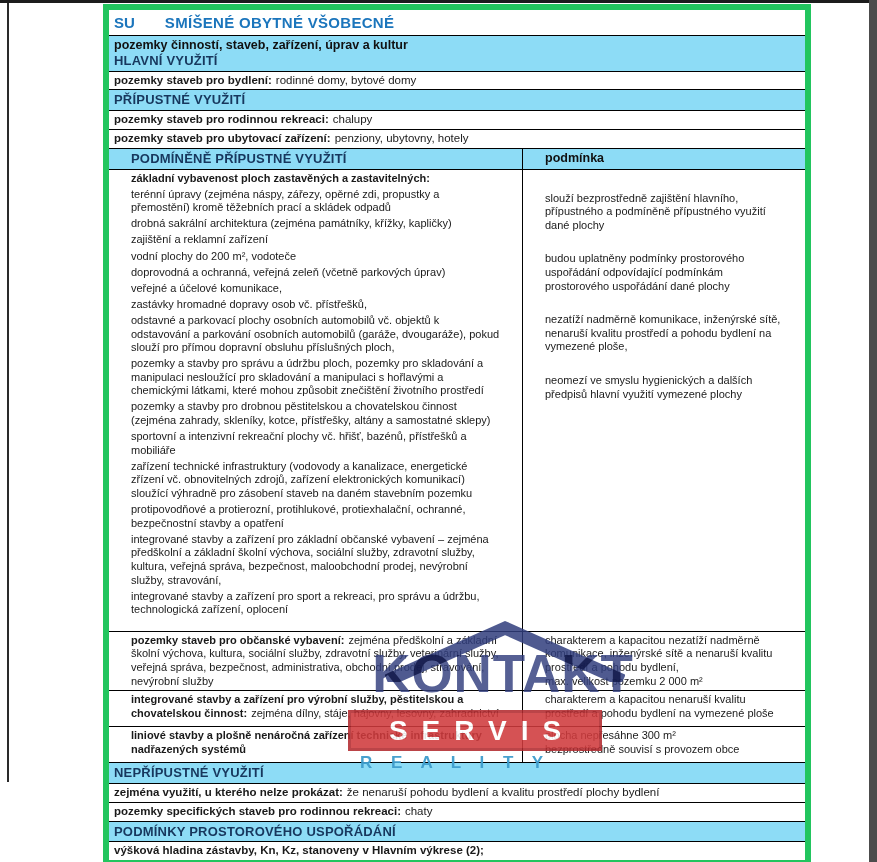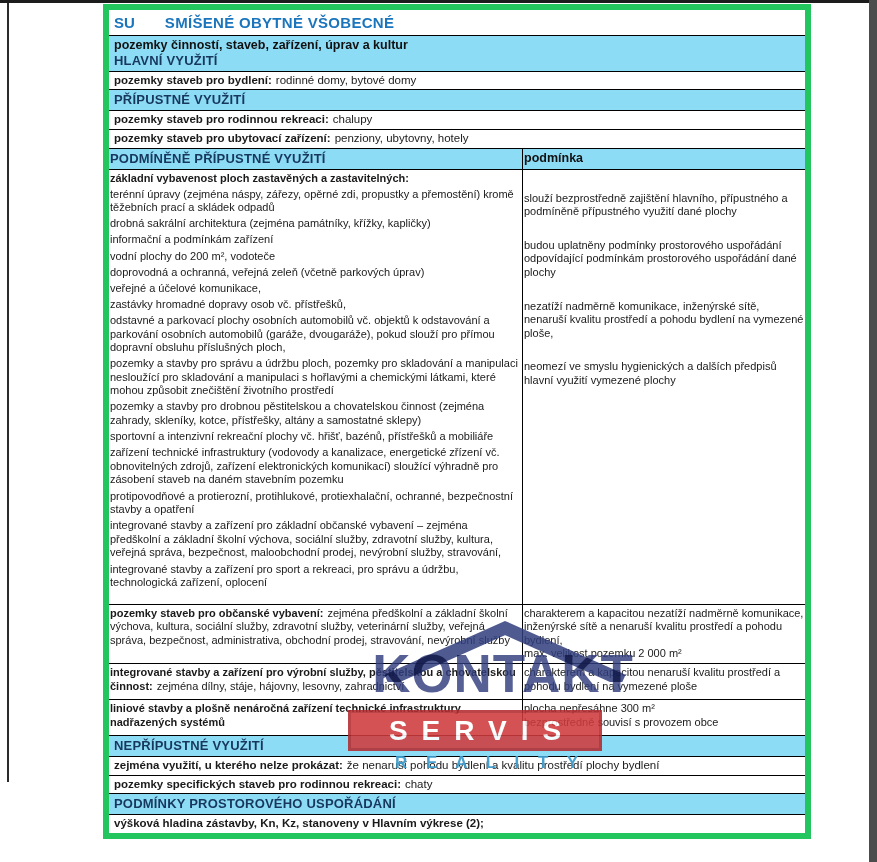--- a/index.html
+++ b/index.html
@@ -11,21 +11,21 @@
   .top-edge { position:absolute; left:0; top:0; width:877px; height:3px; background:#1c1c1c; }
   .left-edge { position:absolute; left:7px; top:3px; width:2px; height:779px; background:#2a2a2a; }
   .right-bar { position:absolute; right:0; top:0; width:8px; height:862px; background:#4c4c4c; }
 
   
   .sheet { position:absolute; left:103px; top:4px; width:708px; border:6px solid #22c55e; background:#fff; }
   .row { border-top:1.5px solid #000; padding:2px 5px; font-size:11.5px; line-height:1.2; }
   .row:first-child { border-top:none; }
   .blue { background:#8ddcf6; }
   .cols { display:grid; grid-template-columns:413px 1fr; padding:0; }
-  .cols > .cell { padding:2px 1px; }
+  .cols > .cell { padding:2px 22px; }
   .cols > .cell.right { border-left:1.5px solid #000; }
 
   .title-row { padding:4px 5px 3px 5px; }
   .title-code { font-weight:bold; font-size:15px; color:#1b75bc; margin-right:30px; }
   .title-name { font-weight:bold; font-size:15px; color:#1b75bc; letter-spacing:0.3px; }
 
   .intro-line1 { font-weight:bold; font-size:12.5px; color:#111; }
   .section-h { font-weight:bold; font-size:13px; color:#17375d; letter-spacing:0.2px; }
   .col-h { font-weight:bold; font-size:12.5px; color:#111; }
 
@@ -43,21 +43,21 @@
   .small-p { margin:0; }
 
   
   .watermark { position:absolute; left:330px; top:620px; width:340px; height:170px; pointer-events:none; z-index:5; }
   .wm-roof { position:absolute; left:55px; top:0; width:240px; height:62px; opacity:0.85; mix-blend-mode:multiply; }
   .wm-kontakt { position:absolute; left:8px; top:26px; width:330px; text-align:center; font-weight:bold; font-size:54px; line-height:1;
                 color:#303d7c; letter-spacing:1px; opacity:0.82; mix-blend-mode:multiply; transform:scaleX(0.98); }
   .wm-servis { position:absolute; left:18px; top:90px; width:254px; height:41px; background:#cf3a3c; border:3px solid #b22a2e;
                display:flex; align-items:center; justify-content:center; opacity:0.88; mix-blend-mode:multiply; }
   .wm-servis span { color:#ffffff; font-weight:bold; font-size:28px; letter-spacing:14px; padding-left:14px; }
-  .wm-reality { position:absolute; left:30px; top:133px; width:260px; text-align:center; font-weight:bold; font-size:17px;
+  .wm-reality { position:absolute; left:30px; top:133px; width:260px; text-align:left; font-weight:bold; font-size:17px;
                 color:#3f9ccc; letter-spacing:7px; opacity:0.95; }
 </style>
 </head>
 <body>
 
 <div class="page">
   <div class="top-edge"></div>
   <div class="left-edge"></div>
   <div class="right-bar"></div>
 
@@ -95,21 +95,21 @@
       <div class="cell right">
         <span class="col-h">podmínka</span>
       </div>
     </div>
 
     <div class="row cols main-row">
       <div class="cell big-left">
         <div class="para bold">základní vybavenost ploch zastavěných a zastavitelných:</div>
         <div class="para">terénní úpravy (zejména náspy, zářezy, opěrné zdi, propustky a přemostění) kromě těžebních prací a skládek odpadů</div>
         <div class="para">drobná sakrální architektura (zejména památníky, křížky, kapličky)</div>
-        <div class="para">informační a podmínkám zařízení</div>
+        <div class="para">zajištění a reklamní zařízení</div>
         <div class="para">vodní plochy do 200 m², vodoteče</div>
         <div class="para">doprovodná a ochranná, veřejná zeleň (včetně parkových úprav)</div>
         <div class="para">veřejné a účelové komunikace,</div>
         <div class="para">zastávky hromadné dopravy osob vč. přístřešků,</div>
         <div class="para">odstavné a parkovací plochy osobních automobilů vč. objektů k odstavování a parkování osobních automobilů (garáže, dvougaráže), pokud slouží pro přímou dopravní obsluhu příslušných ploch,</div>
         <div class="para">pozemky a stavby pro správu a údržbu ploch, pozemky pro skladování a manipulaci nesloužící pro skladování a manipulaci s hořlavými a chemickými látkami, které mohou způsobit znečištění životního prostředí</div>
         <div class="para">pozemky a stavby pro drobnou pěstitelskou a chovatelskou činnost (zejména zahrady, skleníky, kotce, přístřešky, altány a samostatné sklepy)</div>
         <div class="para">sportovní a intenzivní rekreační plochy vč. hřišť, bazénů, přístřešků a mobiliáře</div>
         <div class="para">zařízení technické infrastruktury (vodovody a kanalizace, energetické zřízení vč. obnovitelných zdrojů, zařízení elektronických komunikací) sloužící výhradně pro zásobení staveb na daném stavebním pozemku</div>
         <div class="para">protipovodňové a protierozní, protihlukové, protiexhalační, ochranné, bezpečnostní stavby a opatření</div>

